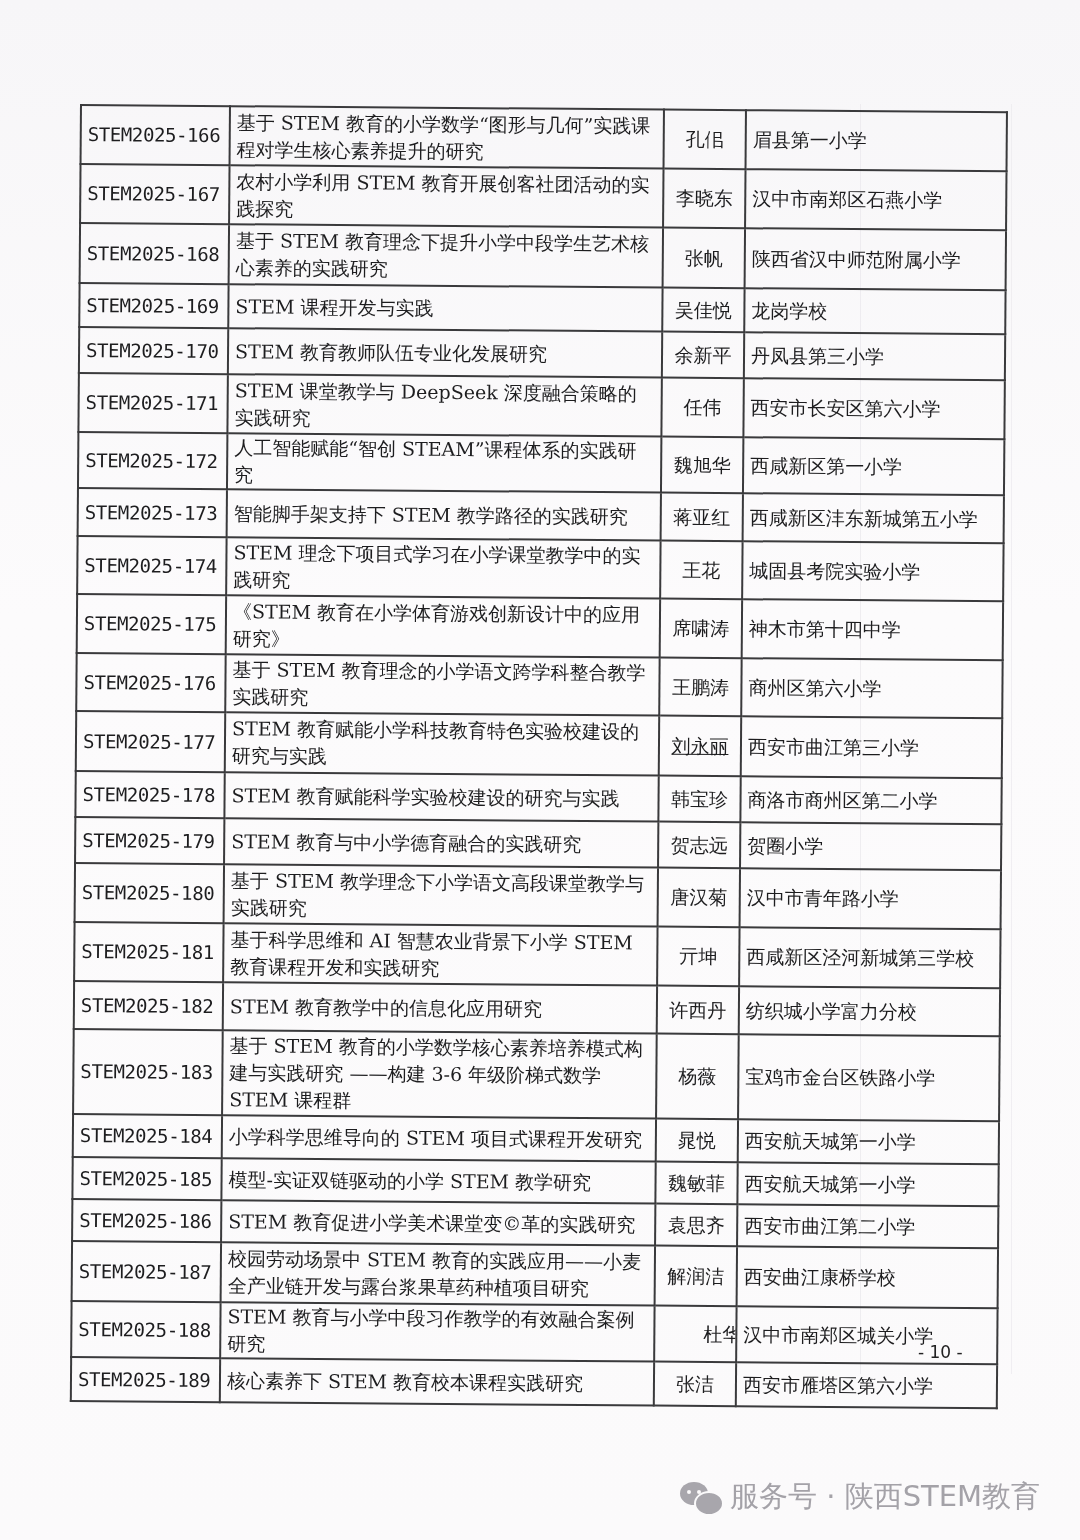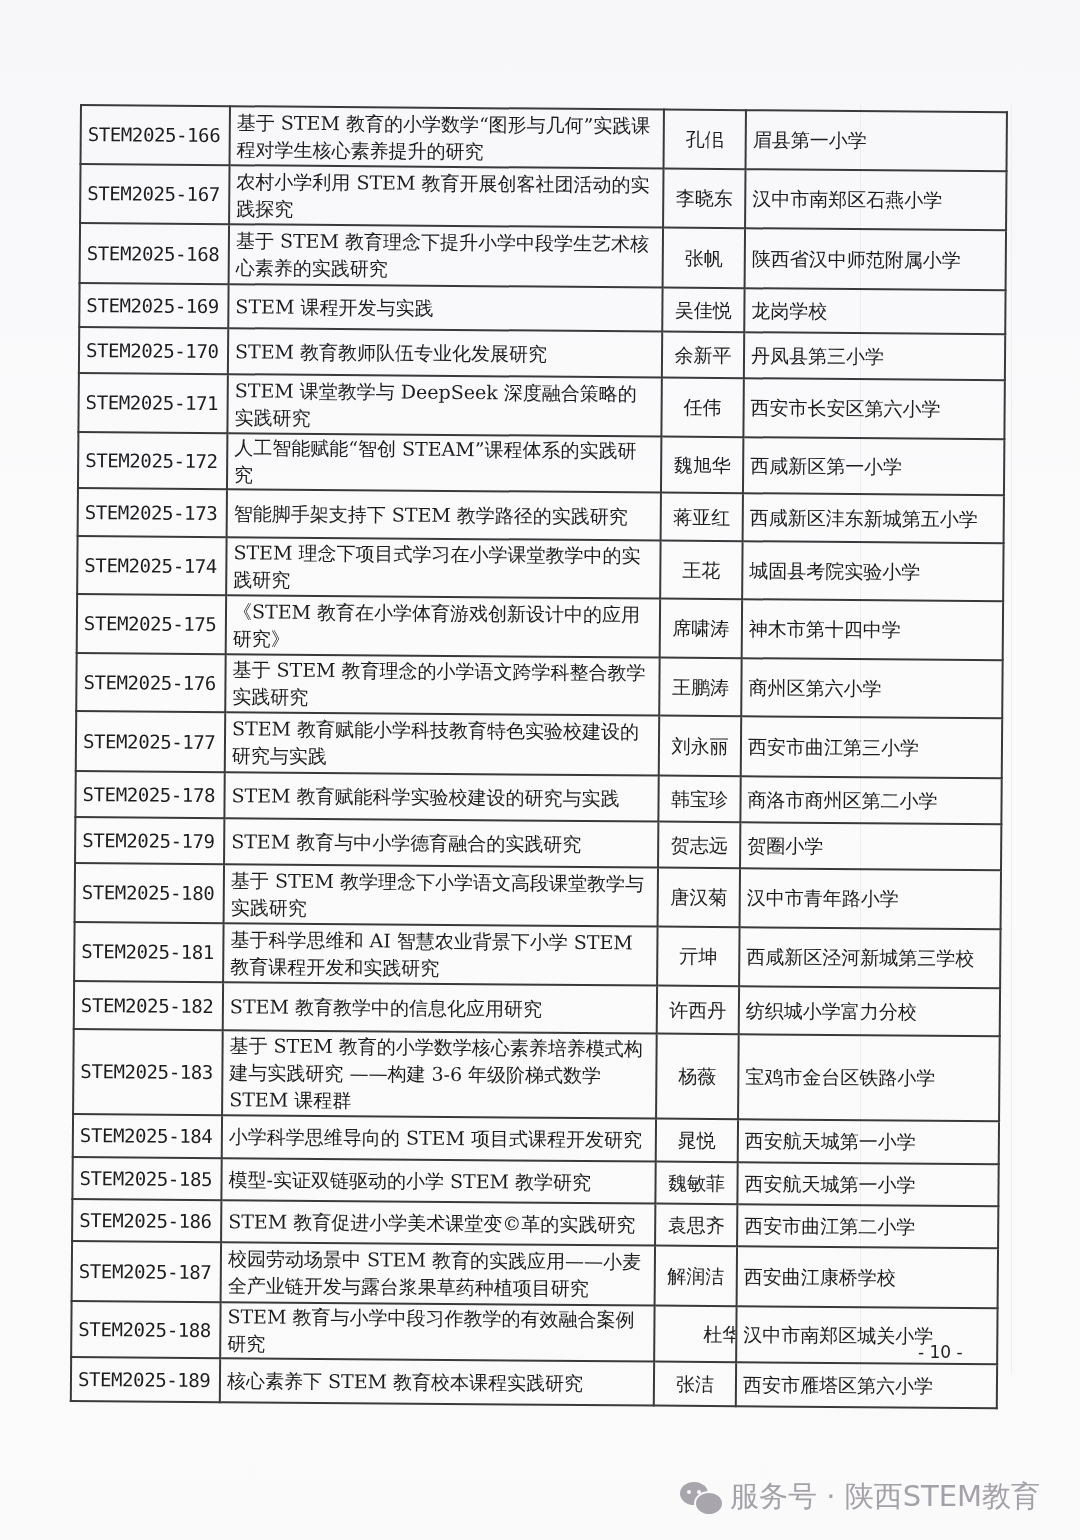--- a/index.html
+++ b/index.html
@@ -138,21 +138,21 @@
         </tr>
         <tr style="height: 58px;">
           <td class="id" style="height: 56px;">STEM2025-176</td>
           <td class="title" style="height: 56px;">基于 STEM 教育理念的小学语文跨学科整合教学实践研究</td>
           <td class="name" style="height: 56px;">王鹏涛</td>
           <td class="school" style="height: 56px;">商州区第六小学</td>
         </tr>
         <tr style="height: 60px;">
           <td class="id" style="height: 58px;">STEM2025-177</td>
           <td class="title" style="height: 58px;">STEM 教育赋能小学科技教育特色实验校建设的研究与实践</td>
-          <td class="name" style="height: 58px;">刘永丽</td>
+          <td class="name" style="height: 58px; text-decoration: underline;">刘永丽</td>
           <td class="school" style="height: 58px;">西安市曲江第三小学</td>
         </tr>
         <tr style="height: 46px;">
           <td class="id" style="height: 44px;">STEM2025-178</td>
           <td class="title" style="height: 44px;">STEM  教育赋能科学实验校建设的研究与实践</td>
           <td class="name" style="height: 44px;">韩宝珍</td>
           <td class="school" style="height: 44px;">商洛市商州区第二小学</td>
         </tr>
         <tr style="height: 46px;">
           <td class="id" style="height: 44px;">STEM2025-179</td>

